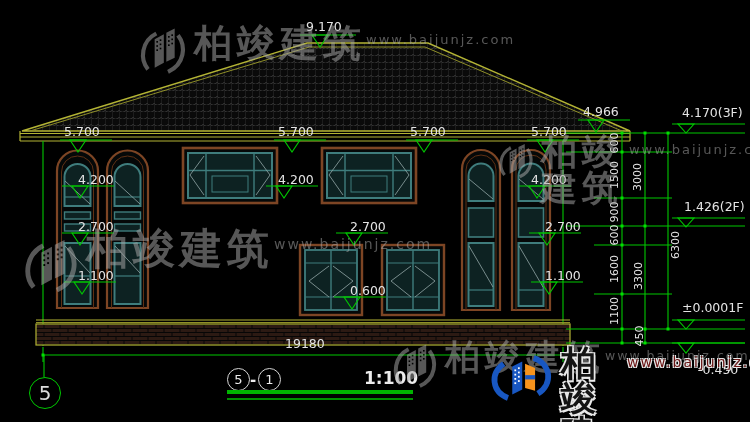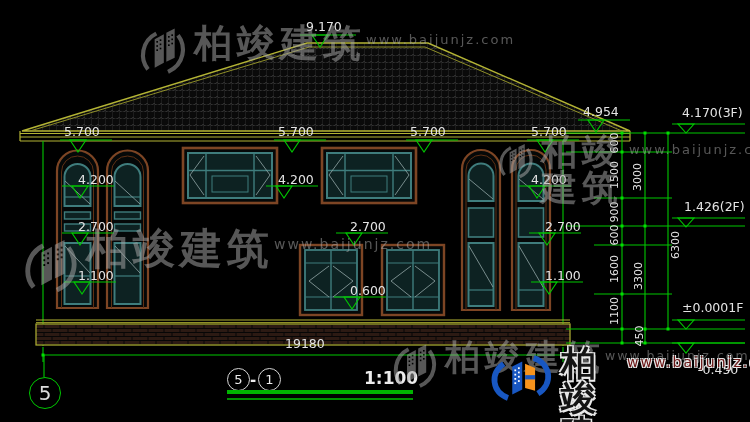--- a/index.html
+++ b/index.html
@@ -268,21 +268,21 @@
         </g>
     </g>
 
   </svg>
 
   <span class="lbl" style="left:306px;top:21px">9.170</span>
   <span class="lbl" style="left:64px;top:126px">5.700</span>
   <span class="lbl" style="left:278px;top:126px">5.700</span>
   <span class="lbl" style="left:410px;top:126px">5.700</span>
   <span class="lbl" style="left:531px;top:126px">5.700</span>
-  <span class="lbl" style="left:583px;top:106px">4.954</span>
+  <span class="lbl" style="left:583px;top:106px">4.966</span>
   <span class="lbl" style="left:682px;top:107px">4.170(3F)</span>
   <span class="lbl" style="left:684px;top:201px">1.426(2F)</span>
   <span class="lbl" style="left:682px;top:302px">±0.0001F</span>
   <span class="lbl" style="left:698px;top:364px">-0.450</span>
   <span class="lbl" style="left:78px;top:174px">4.200</span>
   <span class="lbl" style="left:278px;top:174px">4.200</span>
   <span class="lbl" style="left:531px;top:174px">4.200</span>
   <span class="lbl" style="left:78px;top:221px">2.700</span>
   <span class="lbl" style="left:350px;top:221px">2.700</span>
   <span class="lbl" style="left:545px;top:221px">2.700</span>

